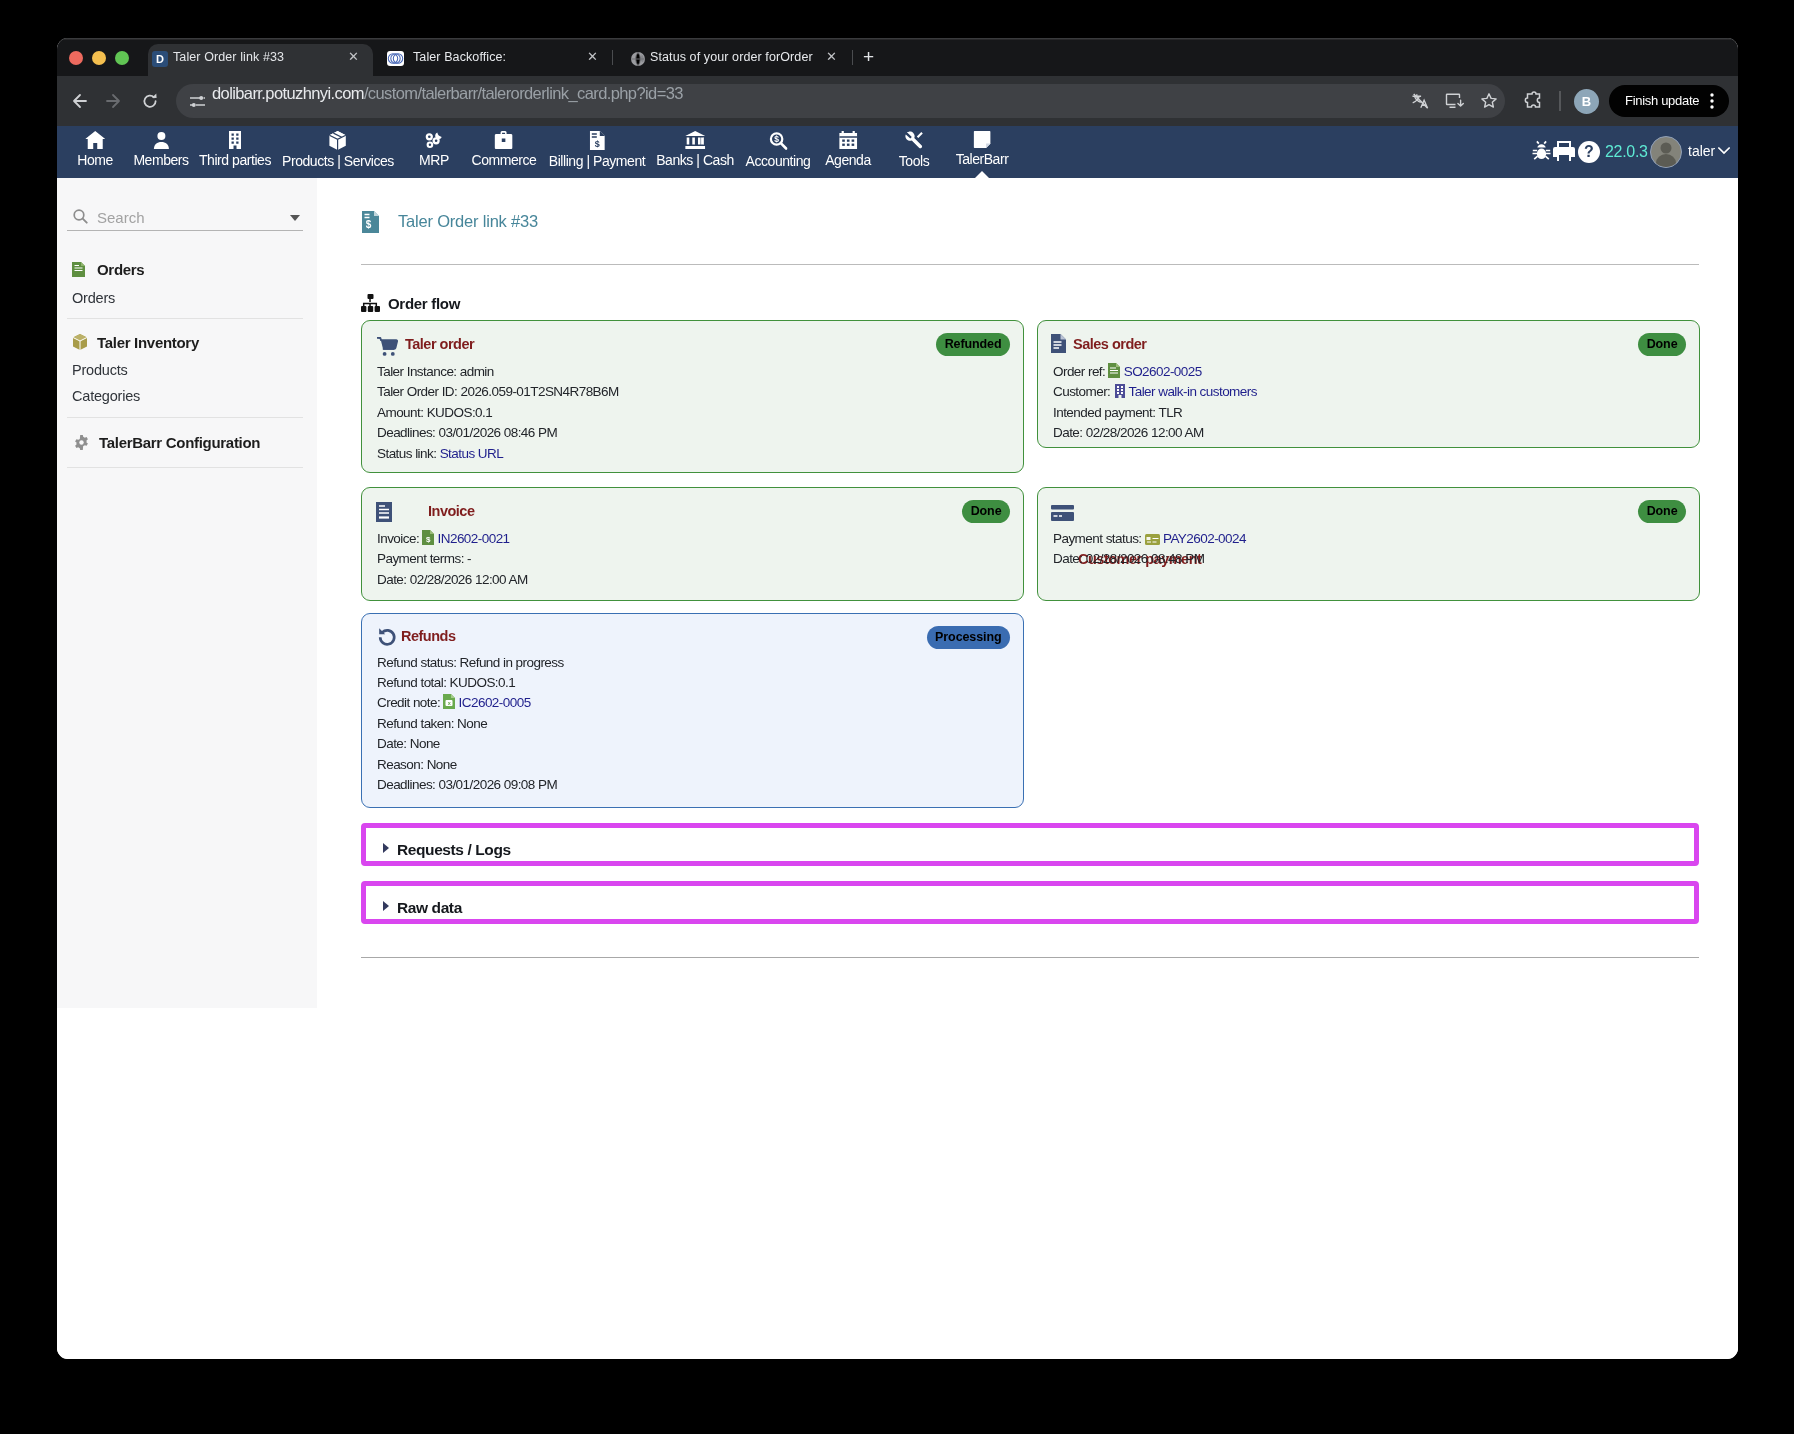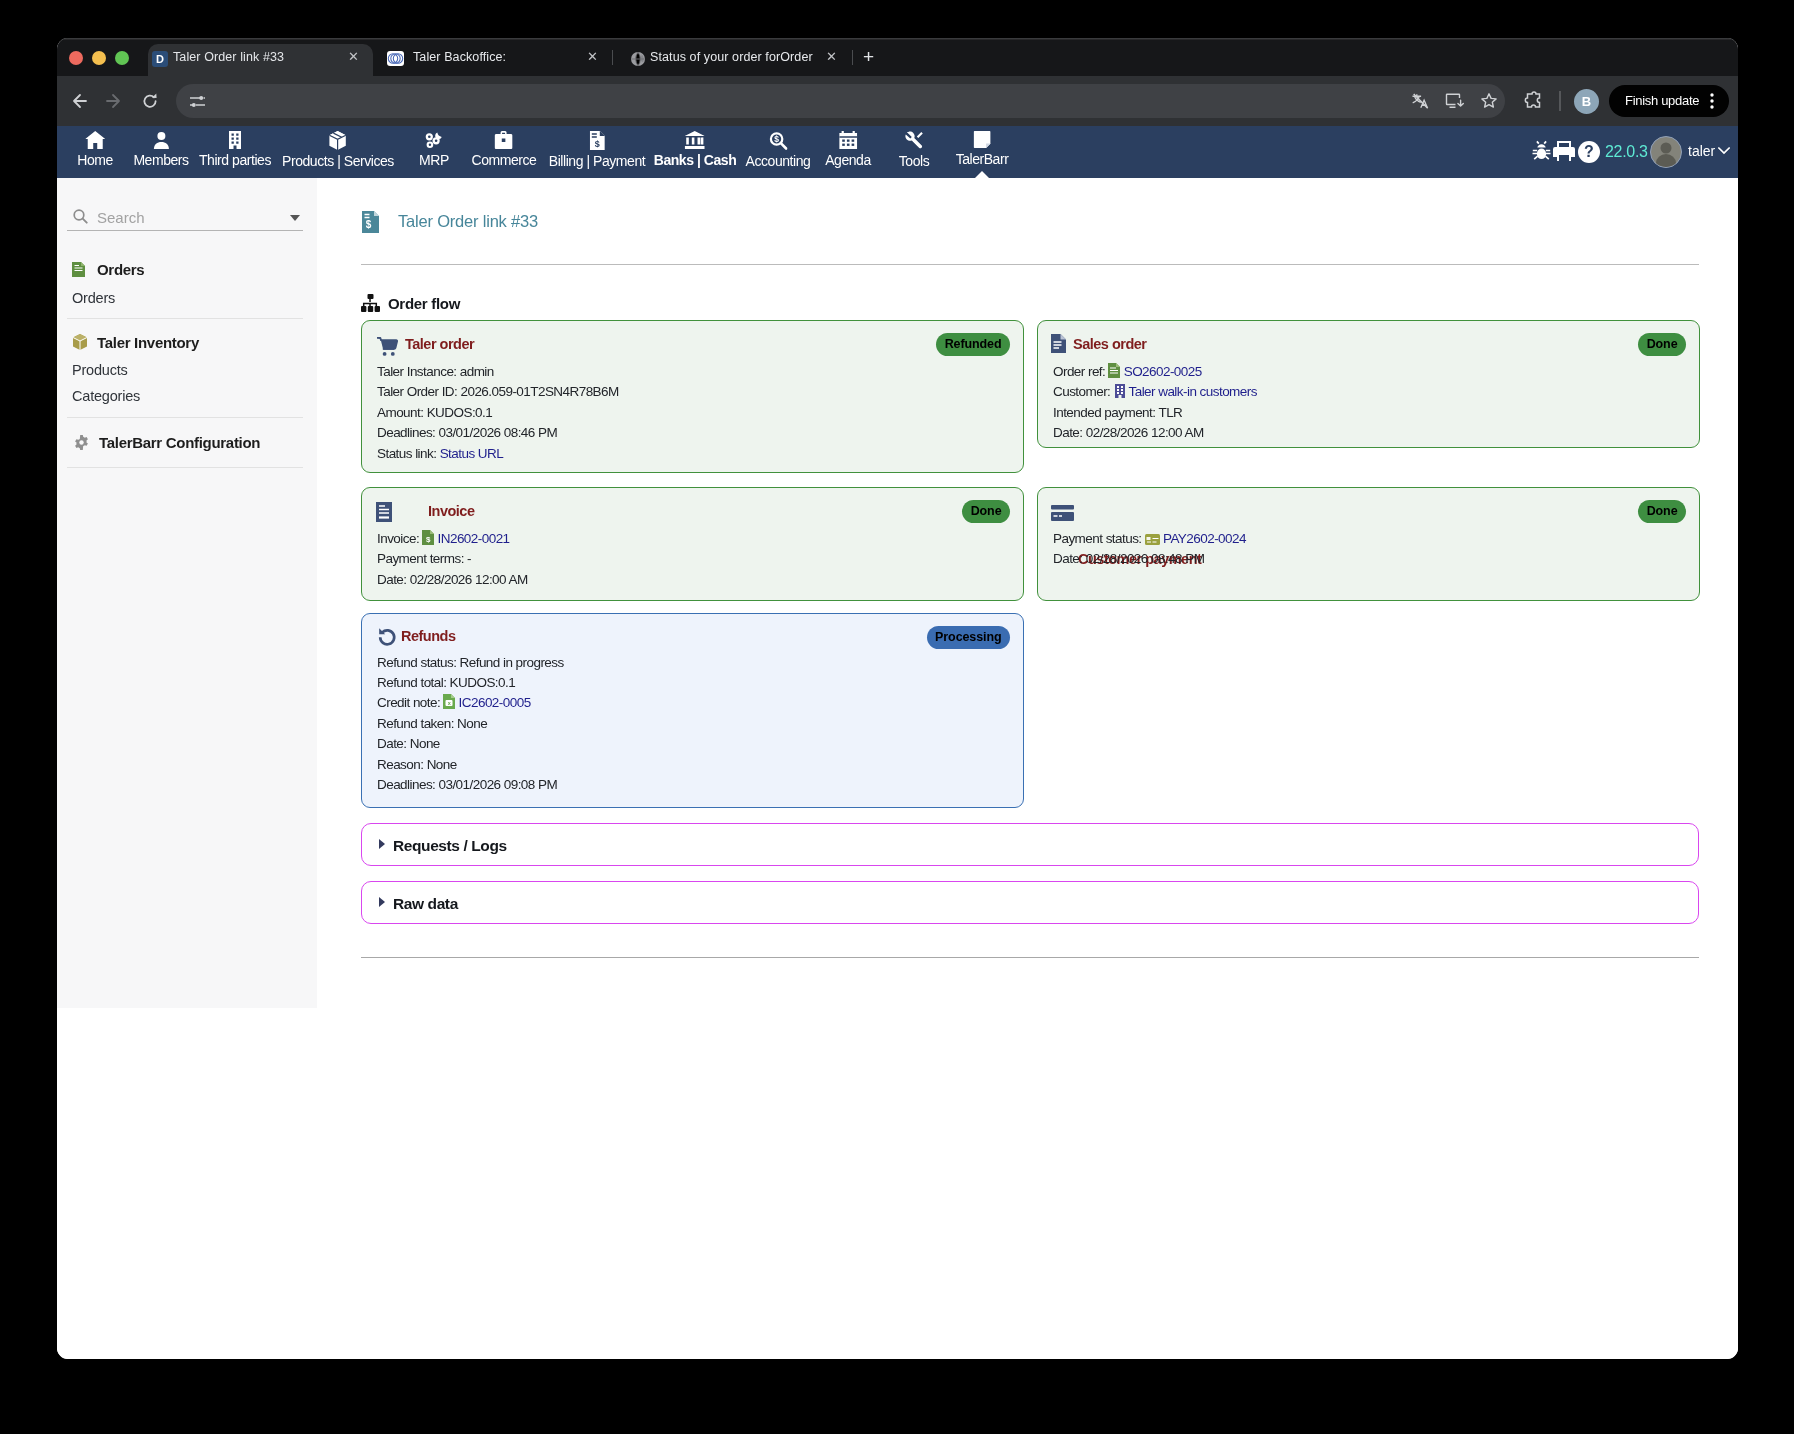--- a/index.html
+++ b/index.html
@@ -37,21 +37,21 @@
 .card{position:absolute;border-radius:9px;}
 .card.green{background:#eef4ee;border:1.5px solid #41913c;}
 .card.blue{background:#eef3fc;border:1.5px solid #3a70b3;}
 .ctitle{position:absolute;left:43px;top:15px;font-size:14.5px;letter-spacing:-0.5px;line-height:17px;font-weight:bold;color:#7f1d1d;}
 .badge{position:absolute;right:13px;top:12px;height:23px;line-height:23px;border-radius:12px;color:#000000;font-size:12.5px;letter-spacing:-0.1px;font-weight:bold;padding:0 8.5px;}
 .badge.g{background:#3e8e41;}
 .badge.b{background:#3a6cb1;}
 .clines{position:absolute;left:15px;top:41px;font-size:13.5px;letter-spacing:-0.55px;color:#22252a;line-height:20.4px;}
 .clines a{color:#1f1f8c;text-decoration:none;}
 .mini{display:inline-block;vertical-align:-2px;}
-.panel{position:absolute;left:304px;width:1338px;height:43px;border:1px solid #d946ef;border-radius:10px;background:#fff;}
+.panel{position:absolute;left:304px;width:1338px;height:43px;border:5px solid #d946ef;border-radius:4px;background:#fff;}
 .ptext{position:absolute;left:31px;top:13px;font-size:15.5px;letter-spacing:-0.4px;font-weight:bold;color:#15181d;}
 .ptri{position:absolute;left:17px;top:15px;width:0;height:0;border-left:6px solid #333a5e;border-top:5px solid transparent;border-bottom:5px solid transparent;}
 </style>
 </head>
 <body>
 <div class="window">
 
   <div class="tabstrip">
     <div class="light" style="left:12px;background:#ed6a5e;"></div>
     <div class="light" style="left:35px;background:#f4bf4f;"></div>
@@ -93,20 +93,21 @@
         <path d="M15.3 1.5l.25 4.55-4.55-.25z" fill="#cfd1d4"></path>
       </svg>
     <div class="omnibox"></div>
     <svg class="abs" style="left:132px;top:17px;" width="17" height="17" viewBox="0 0 17 17">
         <g stroke="#cfd1d4" stroke-width="1.4" fill="none">
           <path d="M1 5h10M14.5 5H16M1 12h2.5M7 12h9"></path>
           <circle cx="12.2" cy="5" r="2" fill="#cfd1d4" stroke="none"></circle>
           <circle cx="4.8" cy="12" r="2" fill="#cfd1d4" stroke="none"></circle>
         </g>
       </svg>
+    <div class="urltxt">dolibarr.potuzhnyi.com<span>/custom/talerbarr/talerorderlink_card.php?id=33</span></div>
     <svg class="abs" style="left:1354px;top:16px;" width="19" height="19" viewBox="0 0 19 19">
         <g stroke="#cfd1d4" stroke-width="1.35" fill="none">
           <path d="M1.5 4.2h8.6M5.8 2.2v2M8.3 4.2c-.6 2.6-3.2 5.2-6.6 6.6M3.6 4.6c.9 2.4 3.4 4.8 6.2 5.8"></path>
           <path d="M9.8 15.8l3.3-7.6 3.3 7.6M11.1 13.2h4"></path>
           <path d="M2.7 2l14 14.3" stroke-width="1.5"></path>
         </g>
       </svg>
     <svg class="abs" style="left:1388px;top:17px;" width="20" height="17" viewBox="0 0 20 17">
         <g stroke="#cfd1d4" stroke-width="1.4" fill="none">
           <path d="M14.5 5V1.7a.5.5 0 0 0-.5-.5H2a.5.5 0 0 0-.5.5V11a.5.5 0 0 0 .5.5h8.5M4.5 14.2h6"></path>
@@ -186,21 +187,21 @@
     </div>
     <div class="navitem" style="left:540px;">
       <svg width="15" height="19" viewBox="0 0 15 19">
           <path d="M0 0h10l5 5v14H0z" fill="#fff"></path>
           <path d="M10 0l5 5h-5z" fill="#2b3f60"></path>
           <path d="M2 3h5M2 6h5" stroke="#2b3f60" stroke-width="1.3"></path>
           <text x="7.5" y="15.5" font-size="9" font-weight="bold" fill="#2b3f60" text-anchor="middle" font-family="Liberation Sans">$</text>
         </svg>
       <div class="lbl">Billing | Payment</div>
     </div>
-    <div class="navitem" style="left:638px;font-weight:bold;">
+    <div class="navitem" style="left:638px;">
       <svg width="20" height="18" viewBox="0 0 20 18">
           <path d="M10 0L0 5h20zM1.5 6.5h2.6v7H1.5zm5.6 0h2.6v7H7.1zm5.7 0h2.6v7h-2.6zm5.2 0h.5v7h-.5zM0 15h20v3H0z" fill="#fff"></path>
           <path d="M15.9 6.5h2.6v7h-2.6z" fill="#fff"></path>
         </svg>
       <div class="lbl">Banks | Cash</div>
     </div>
     <div class="navitem" style="left:721px;">
       <svg width="19" height="19" viewBox="0 0 19 19">
           <circle cx="8" cy="8" r="5.7" fill="none" stroke="#fff" stroke-width="2.2"></circle>
           <path d="M12.2 12.2l5.3 5.3" stroke="#fff" stroke-width="2.6" stroke-linecap="round"></path>

